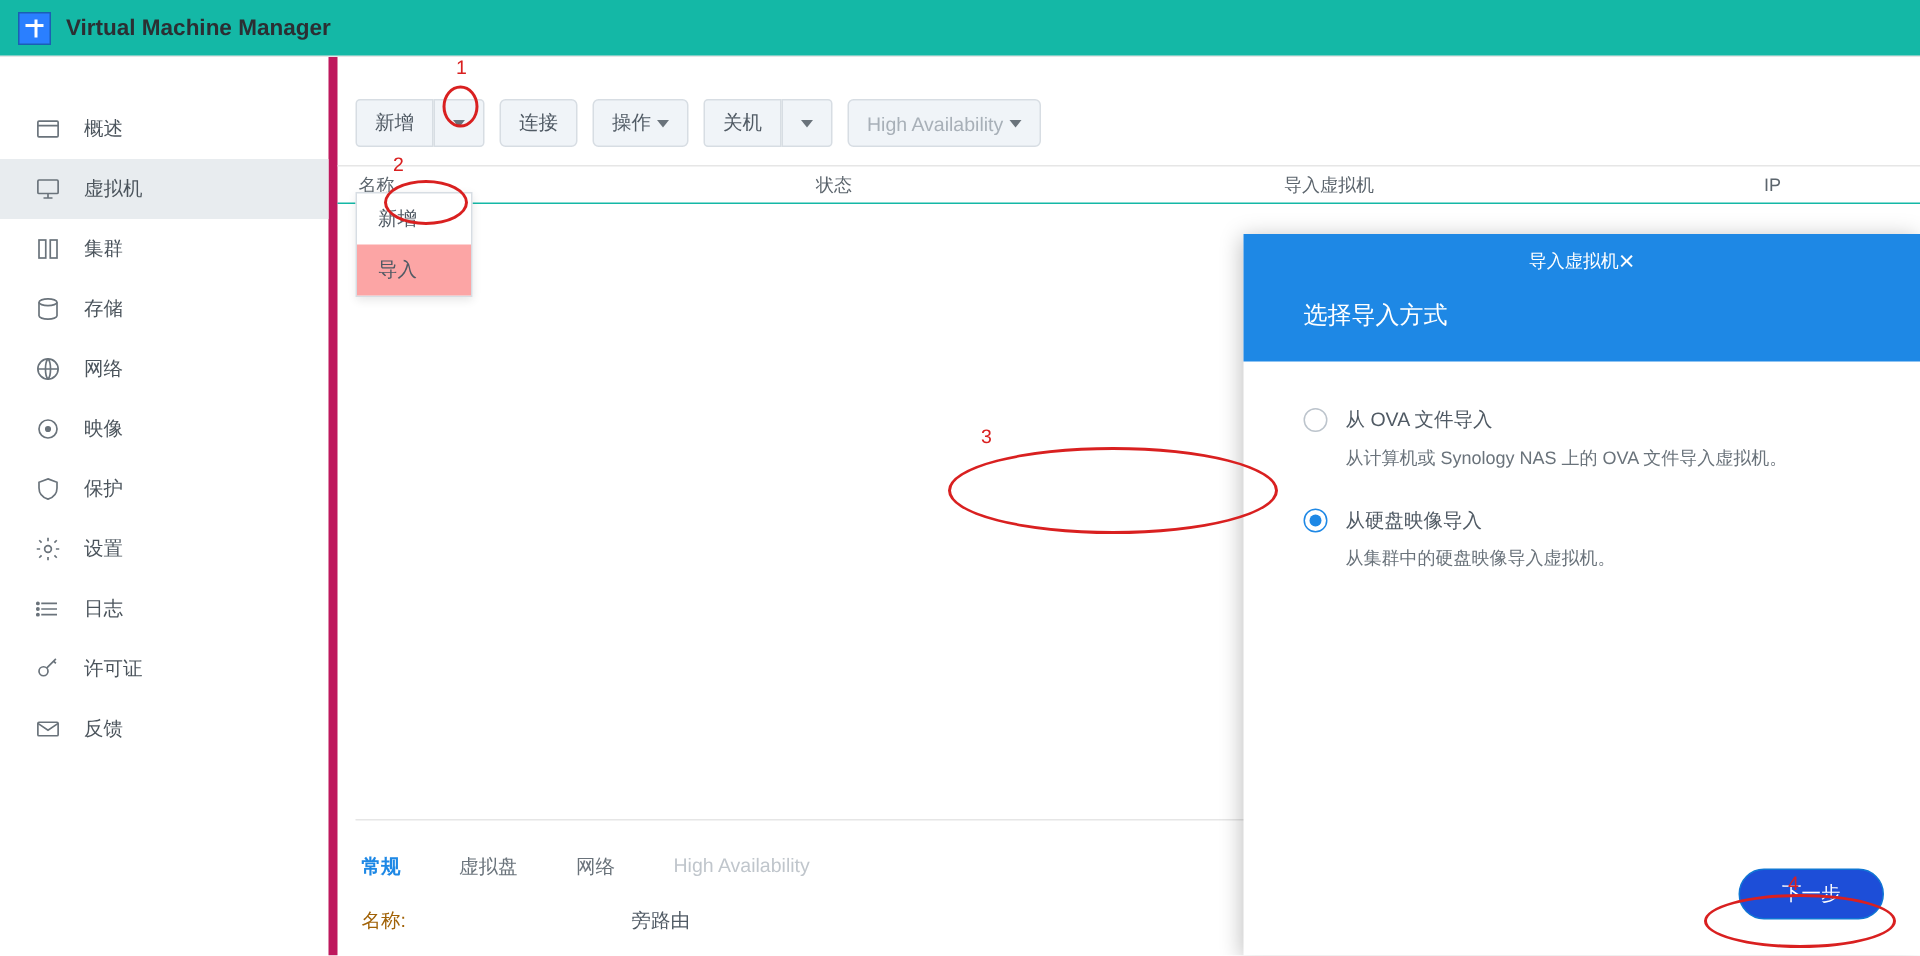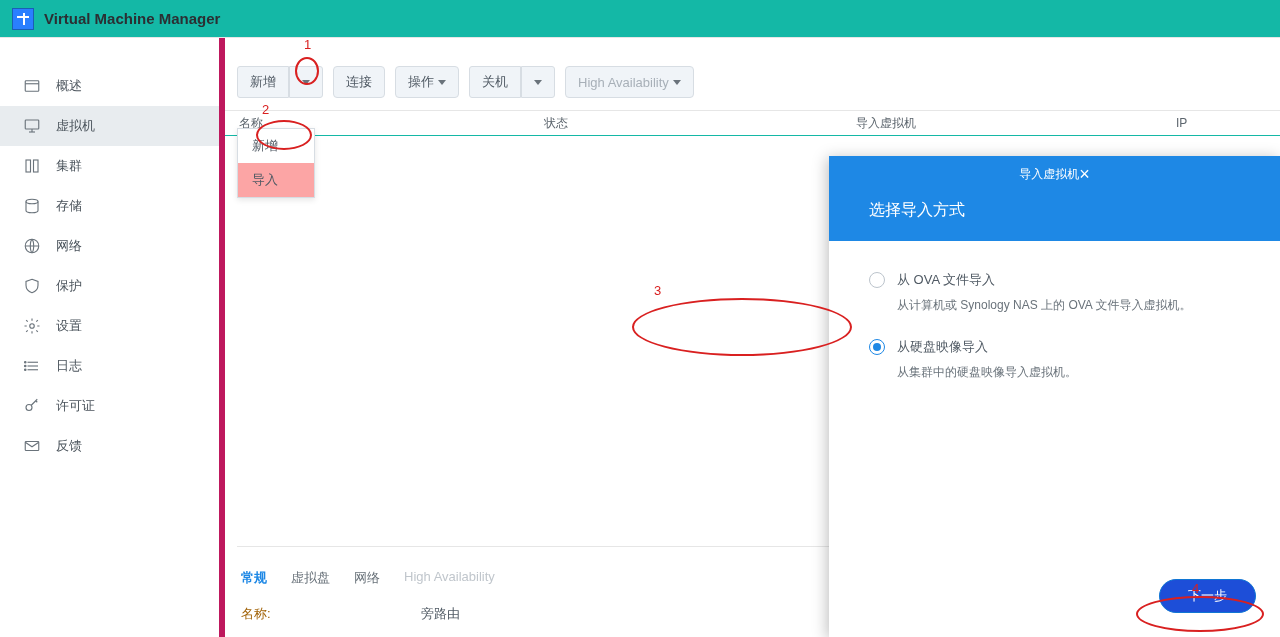--- a/index.html
+++ b/index.html
@@ -57,21 +57,21 @@
 .radio-opt { display:flex; align-items:center; margin-bottom:8px; }
 .radio-ring { width:16px; height:16px; border:1px solid #bcc4cc; border-radius:50%; margin-right:12px; display:flex; align-items:center; justify-content:center; }
 .radio-ring.sel { border-color:#1e88e5; }
 .radio-ring.sel::after { content:""; width:8px; height:8px; background:#1e88e5; border-radius:50%; }
 .radio-desc { margin-left:28px; color:#6a737b; font-size:12px; margin-bottom:24px; }
 .dlg-footer { padding:0 24px 24px 0; display:flex; justify-content:flex-end; }
 .btn-primary { background:#1d4ed8; color:#fff; border:1px solid #1076d4; border-radius:18px; padding:7px 28px; font-size:13px; cursor:pointer; }
 
 
 .detail-panel { position:absolute; left:12px; right:0; bottom:0; border-top:1px solid #e6e6e6; padding-top:10px; background:#fff; }
-.detail-tabs { display:flex; gap:24px; padding:12px 4px 14px 4px; }
+.detail-tabs { display:flex; gap:39px; padding:12px 4px 14px 4px; }
 .detail-tabs .tab { color:#6a737b; cursor:pointer; font-size:13px; }
 .detail-tabs .tab.active { color:#1e88e5; font-weight:600; }
 .detail-tabs .tab.disabled { color:#c0c6cc; }
 .detail-row { display:flex; padding:4px 4px 14px 4px; }
 .detail-row .lbl { width:180px; color:#a16207; }
 
 
 .ann { position:absolute; color:#d92020; font-size:13px; font-weight:400; pointer-events:none; z-index:20; }
 .ann-circle { position:absolute; border:2px solid #d92020; border-radius:50%; pointer-events:none; z-index:20; }
 </style>
@@ -124,20 +124,29 @@
       <span>存储</span>
     </div>
     <div class="sidebar-item">
       <span class="icon">
           <svg viewBox="0 0 24 24">
             <circle cx="12" cy="12" r="9"></circle>
             <path d="M3 12h18M12 3c3 3 3 15 0 18M12 3c-3 3-3 15 0 18"></path>
           </svg>
         </span>
       <span>网络</span>
+    </div>
+    <div class="sidebar-item">
+      <span class="icon">
+          <svg viewBox="0 0 24 24">
+            <circle cx="12" cy="12" r="8"></circle>
+            <circle cx="12" cy="12" r="2" fill="#6a737b"></circle>
+          </svg>
+        </span>
+      <span>映像</span>
     </div>
     <div class="sidebar-item">
       <span class="icon">
           <svg viewBox="0 0 24 24">
             <path d="M12 3l8 3v5c0 5-3.5 8.5-8 10-4.5-1.5-8-5-8-10V6l8-3z"></path>
           </svg>
         </span>
       <span>保护</span>
     </div>
     <div class="sidebar-item">

